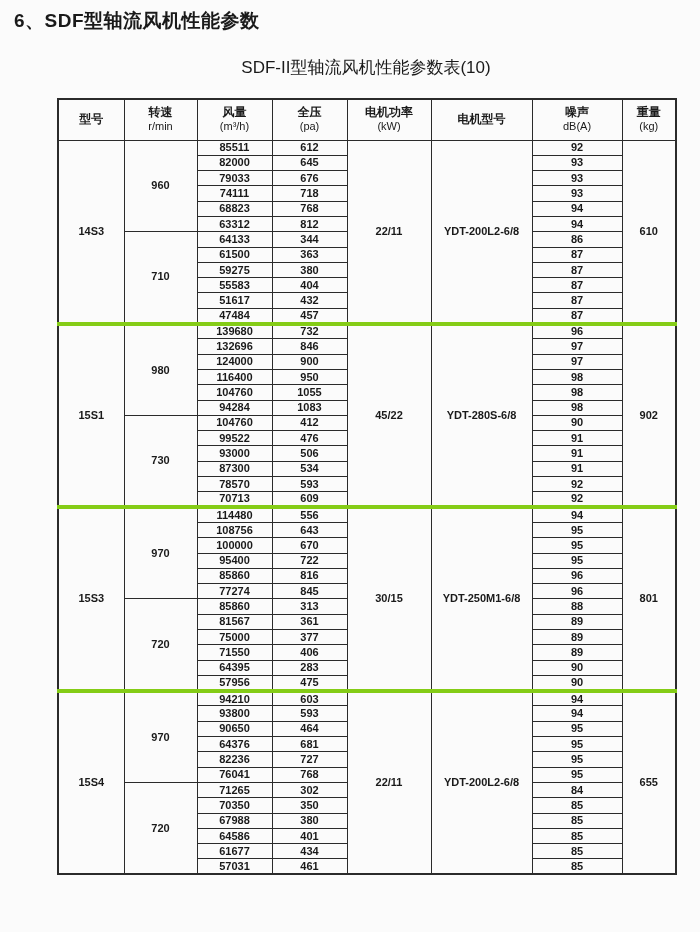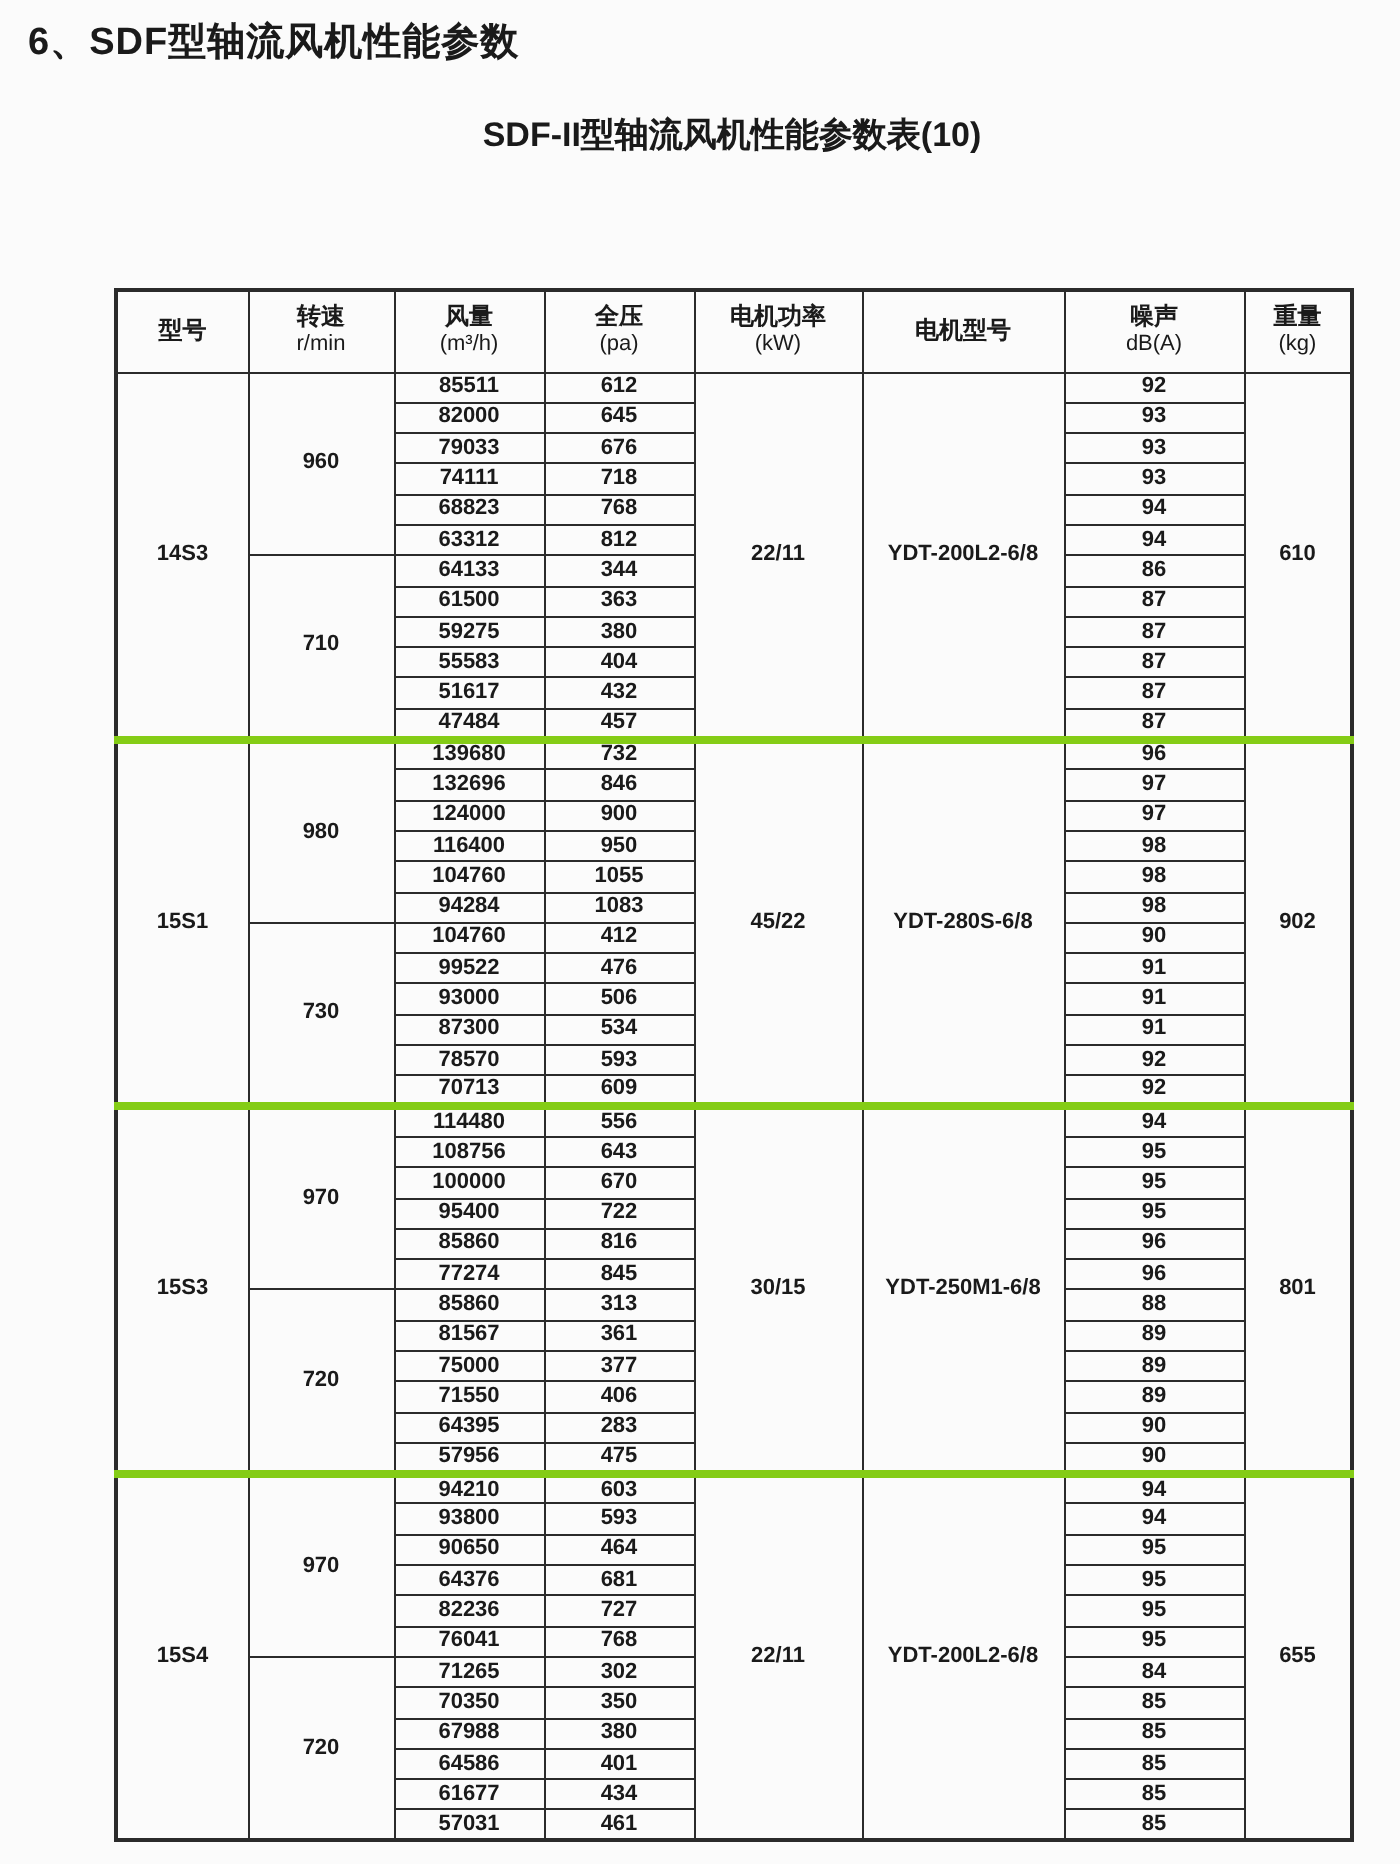--- a/index.html
+++ b/index.html
@@ -24,32 +24,31 @@
     letter-spacing: 0.5px;
     text-align: center;
   }
   .table-title {
     position: absolute;
     top: 56px;
     left: 57px;
     width: 618px;
     text-align: center;
     font-size: 17px;
-    font-weight: bold;
+    font-weight: normal;
   }
   table.perf {
     position: absolute;
     top: 98px;
     left: 57px;
     width: 618px;
     border-collapse: collapse;
     table-layout: fixed;
     background: #fbfbfb;
     border: 2px solid #2b2b2b;
-    margin-top: 46px;
   }
   table.perf th, table.perf td {
     border: 1px solid #2b2b2b;
     font-weight: bold;
     text-align: center;
     vertical-align: middle;
     padding: 0;
     overflow: hidden;
     white-space: nowrap;
   }

